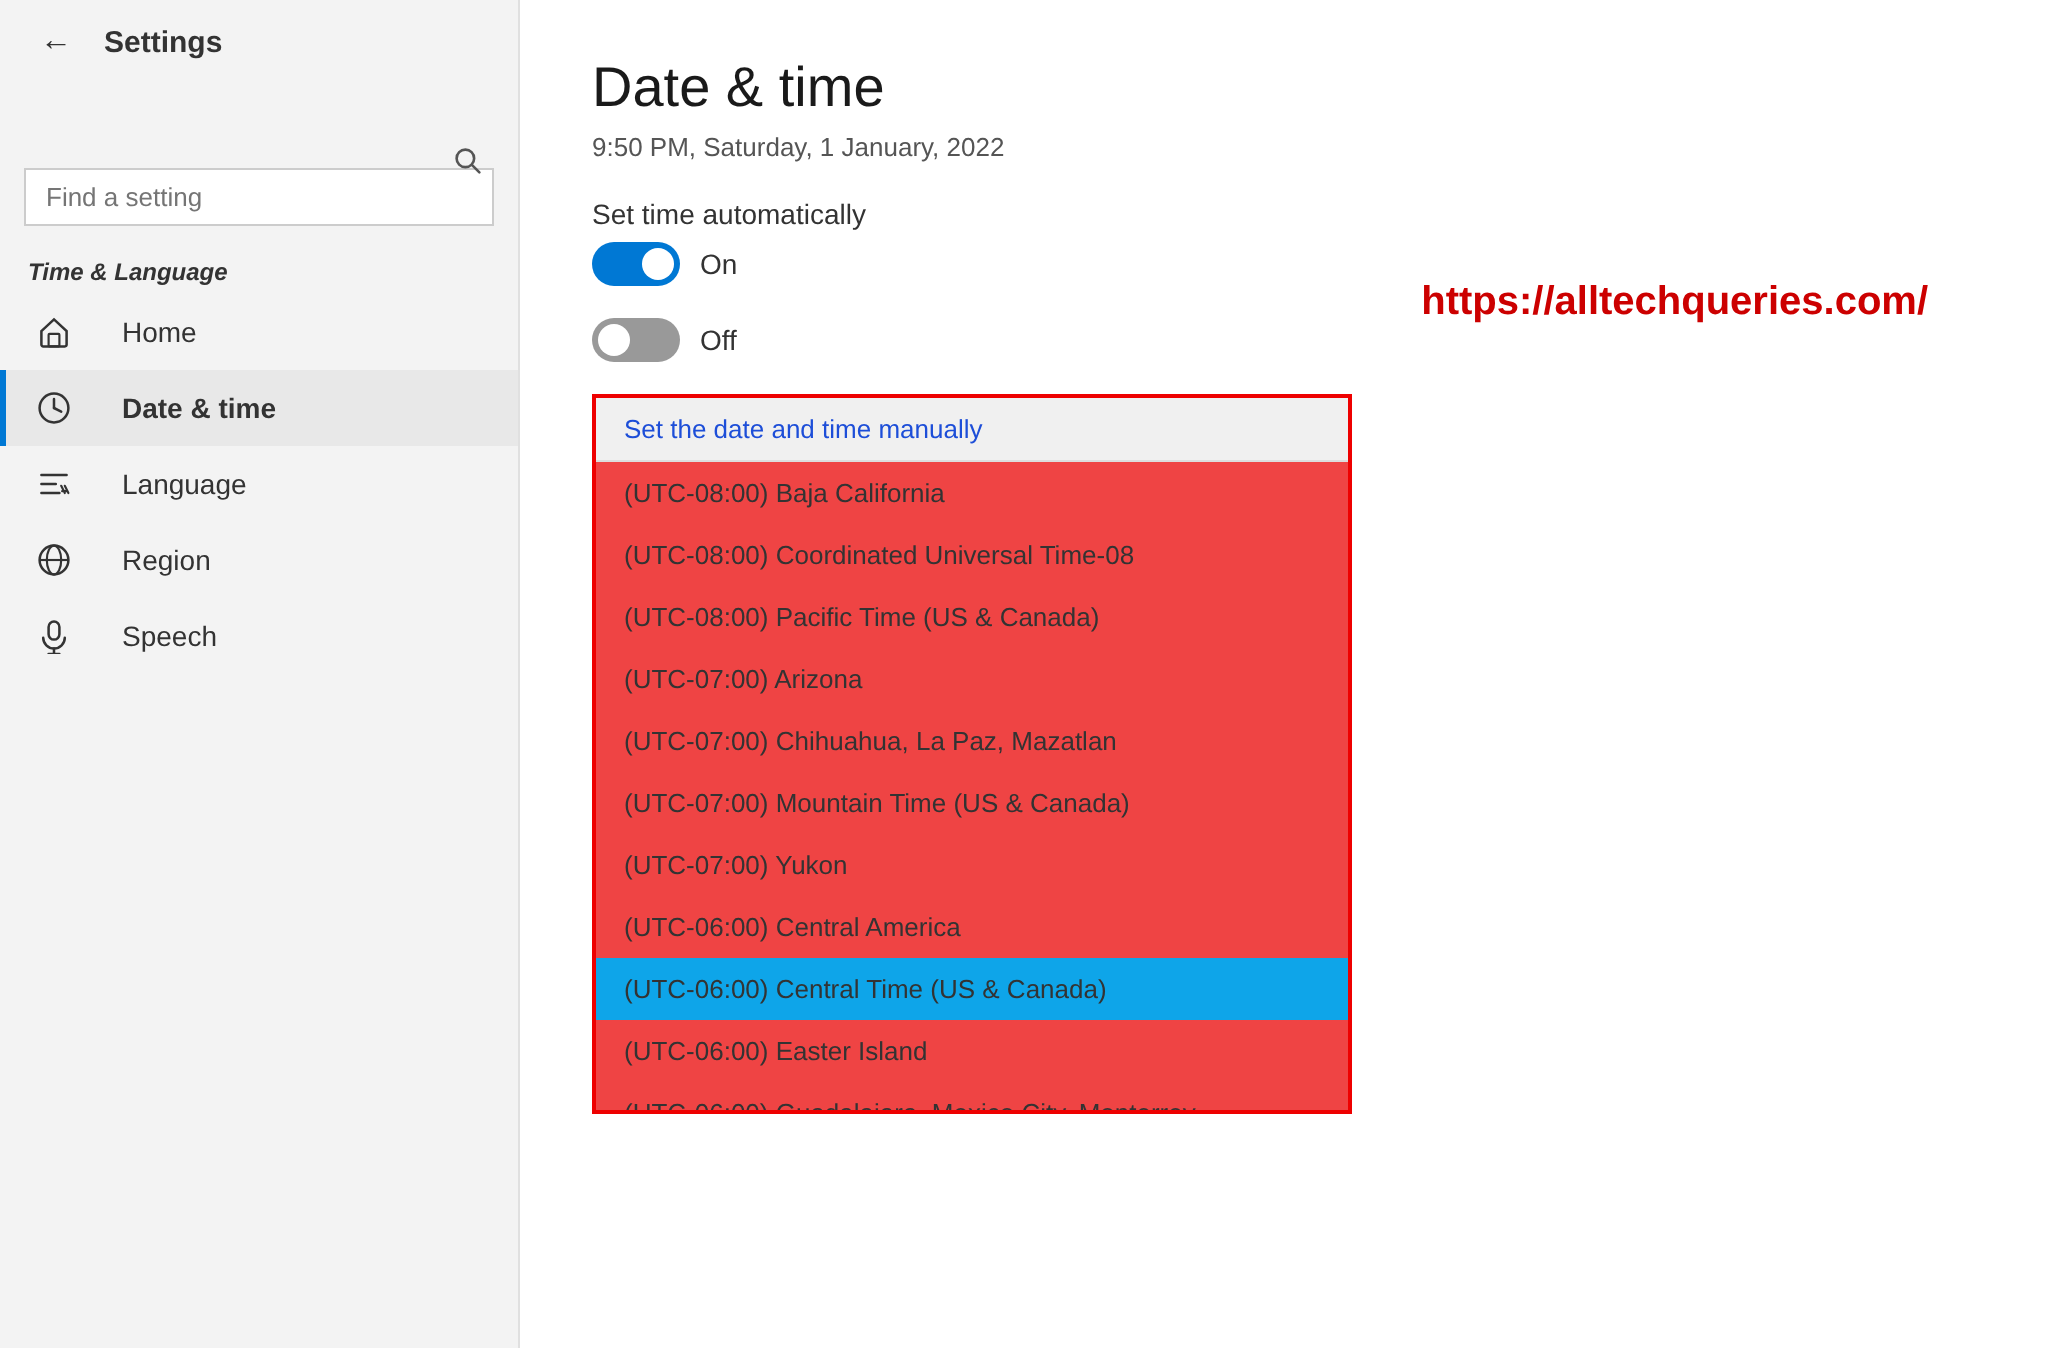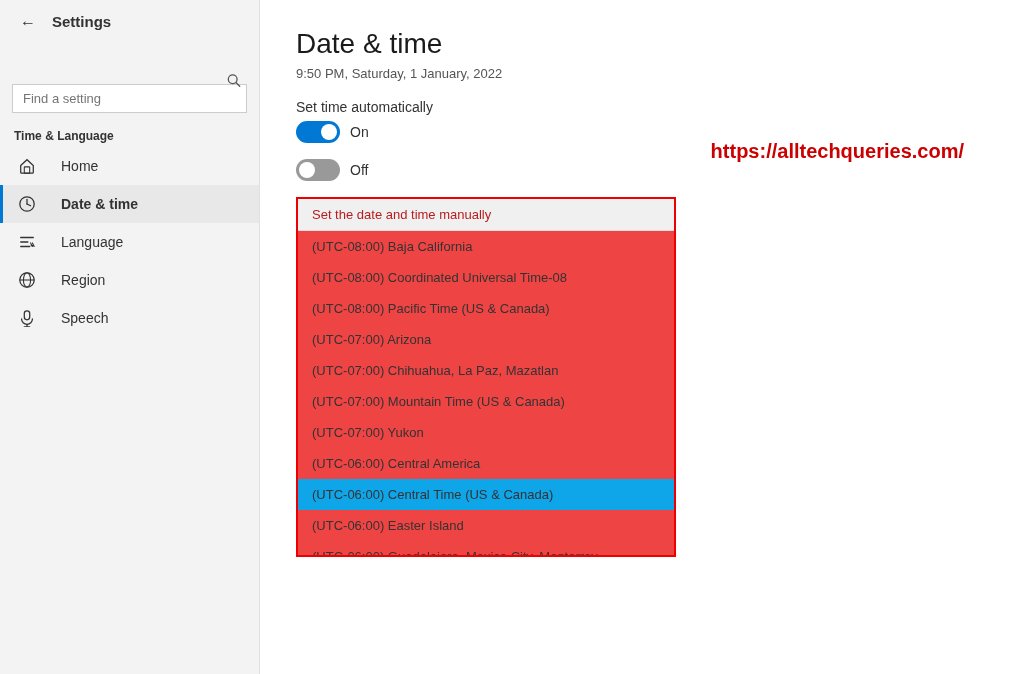--- a/index.html
+++ b/index.html
@@ -72,20 +72,21 @@
       color: #555;
       font-size: 14px;
     }
 
     .sidebar-section-label {
       font-size: 12px;
       font-weight: 700;
       color: #333;
       padding: 6px 14px 4px 14px;
       text-transform: none;
+      font-style: italic;
     }
 
     .sidebar-nav-item {
       display: flex;
       align-items: center;
       padding: 9px 14px;
       cursor: pointer;
       gap: 24px;
       color: #333;
       font-size: 14px;
@@ -192,21 +193,21 @@
       background: #f9f9f9;
       width: 380px;
       max-height: 360px;
       overflow-y: auto;
       position: relative;
     }
 
     .dropdown-list-header {
       padding: 8px 14px;
       font-size: 13px;
-      color: #b91c1c;
+      color: #1d4ed8;
       background: #f0f0f0;
       border-bottom: 1px solid #ddd;
       font-weight: 500;
     }
 
     .dropdown-item {
       padding: 8px 14px;
       font-size: 13px;
       color: #333;
       cursor: pointer;

